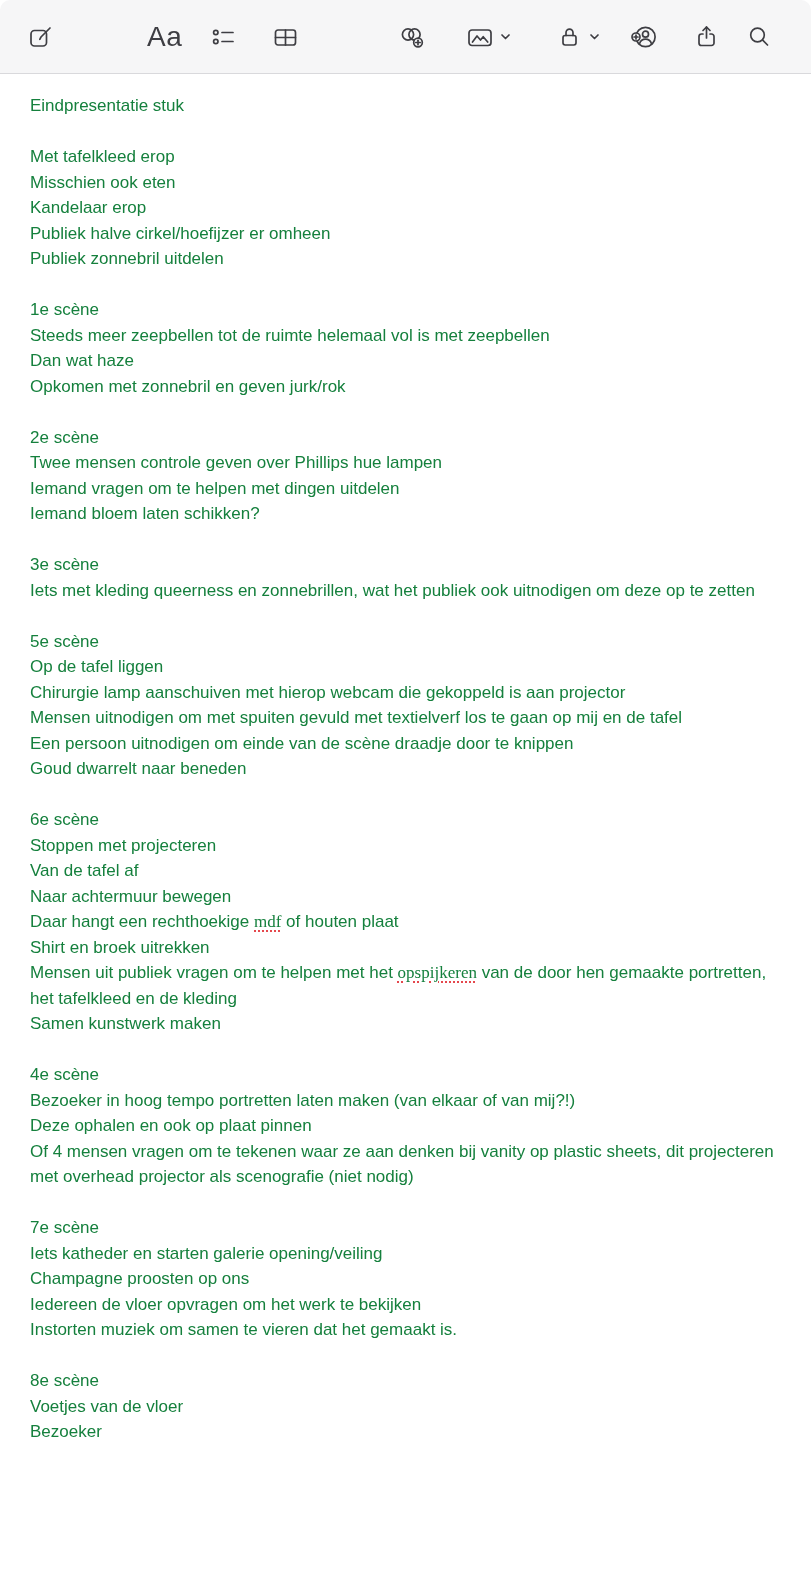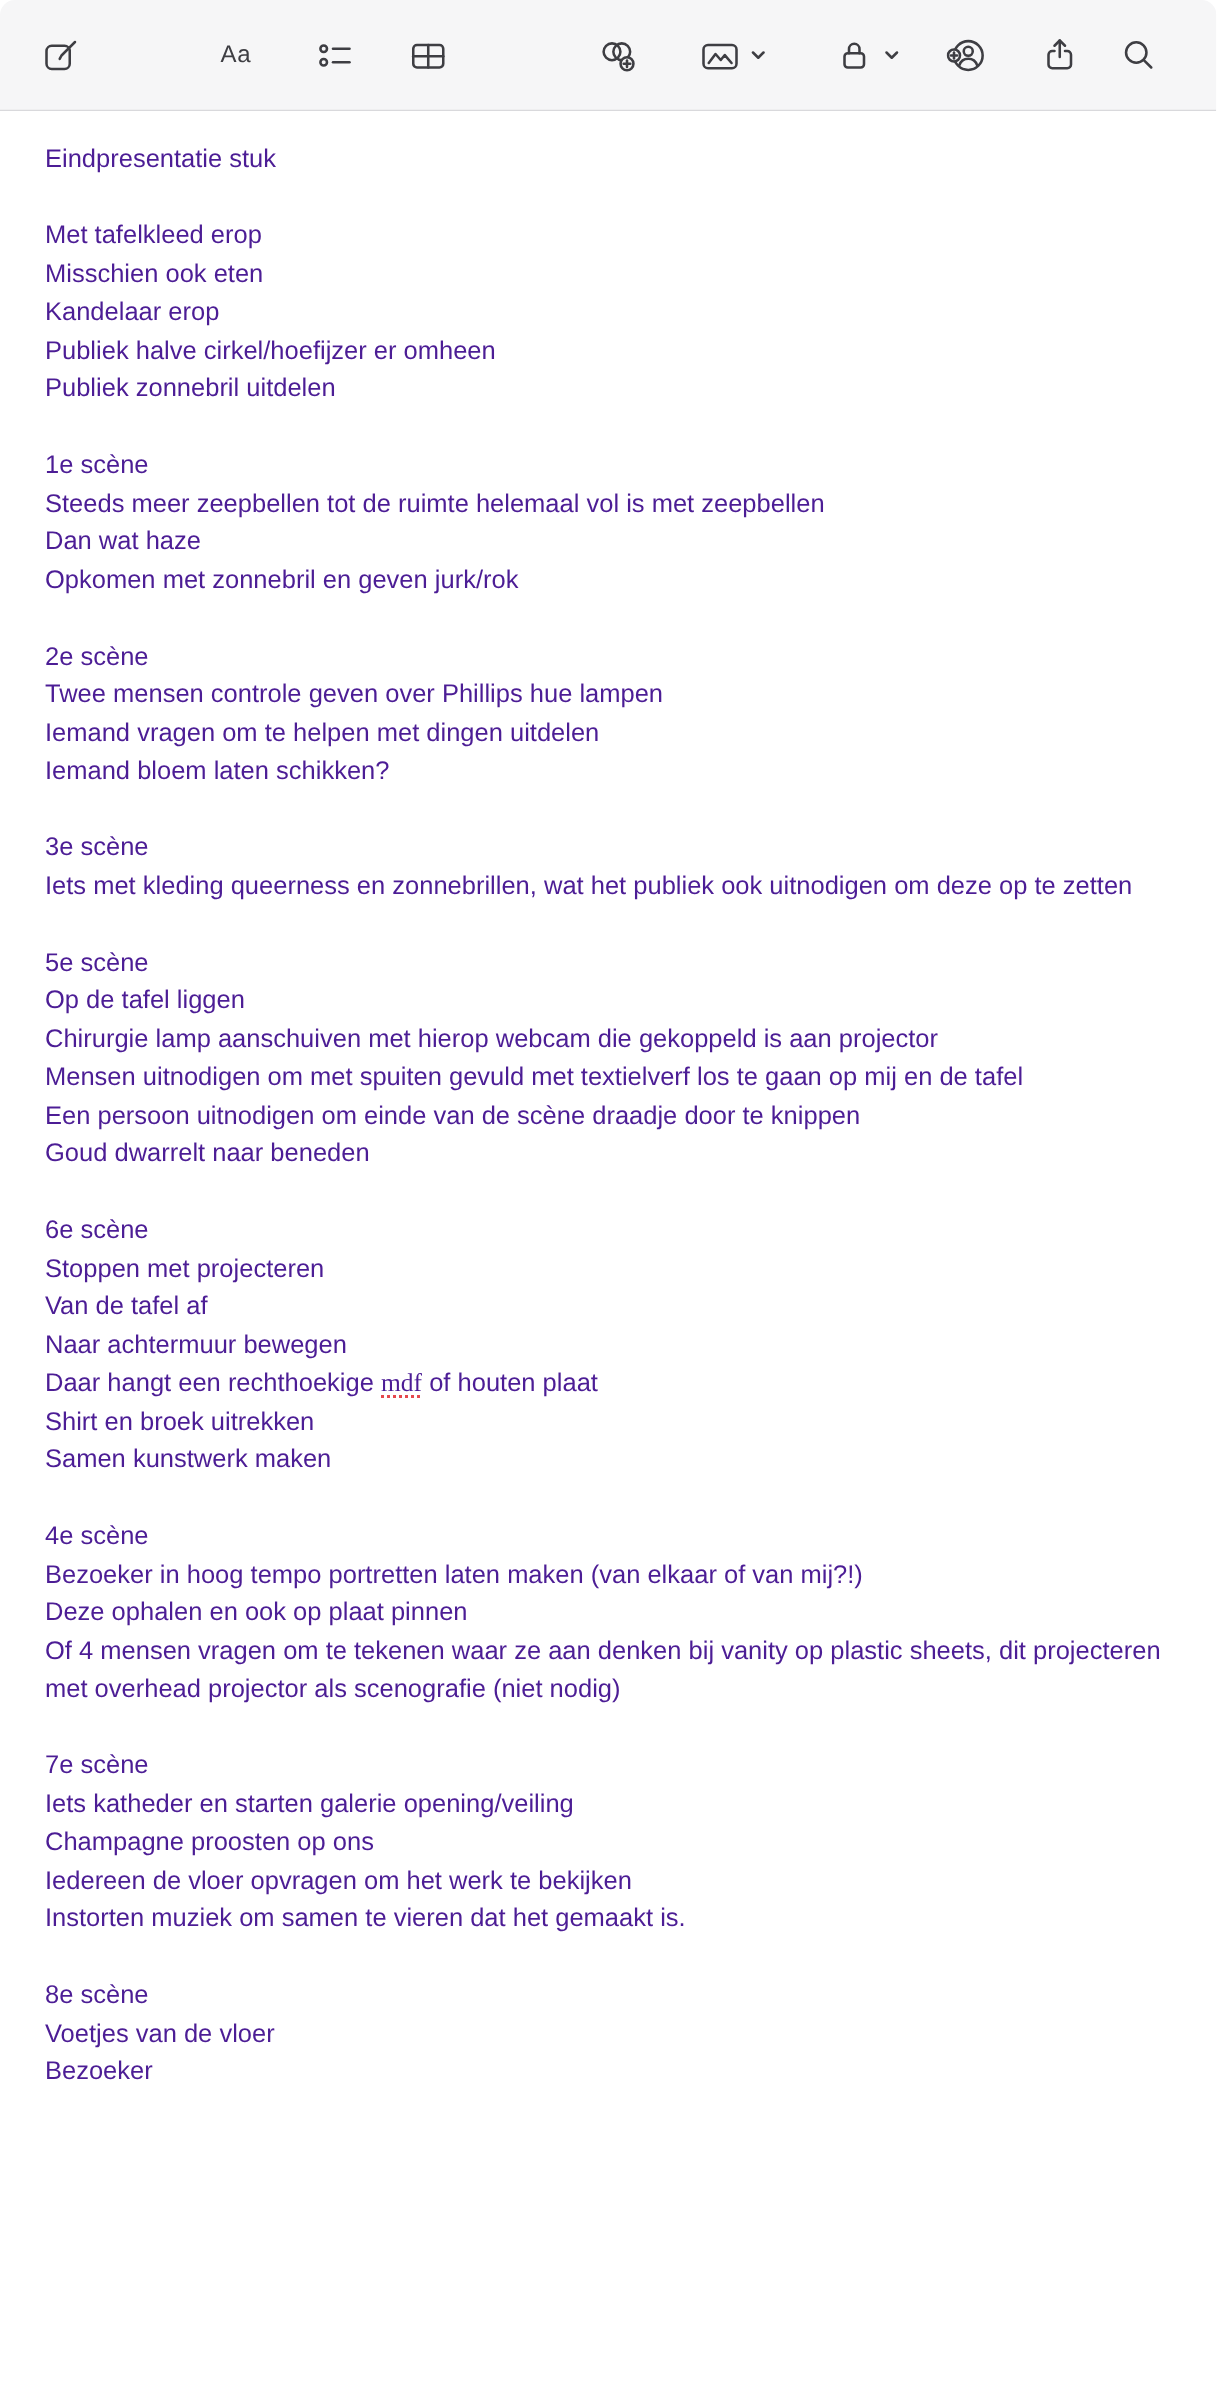--- a/index.html
+++ b/index.html
@@ -36,21 +36,21 @@
   }
   .tb-btn svg {
     display: block;
     stroke: #3e3e43;
     fill: none;
     stroke-width: 1.7;
     stroke-linecap: round;
     stroke-linejoin: round;
   }
   .aa-label {
-    font-size: 16px;
+    font-size: 28px;
     color: #3e3e43;
     line-height: 1;
     letter-spacing: 0.5px;
   }
   
   .pos-compose  { left: 27px;  }
   .pos-aa       { left: 147px; }
   .pos-checklist{ left: 210px; }
   .pos-table    { left: 272px; }
   .pos-link     { left: 398px; }
@@ -61,21 +61,21 @@
   .pos-search   { left: 746px; }
 
   
   .content {
     padding: 19px 30px 40px 30px;
   }
   .line {
     font-size: 17px;
     line-height: 25.5px;
     min-height: 25.5px;
-    color: #4c1d95;
+    color: #15803d;
     white-space: pre-wrap;
   }
   .title {
     margin-bottom: 25.5px;
   }
   .para {
     margin-bottom: 25.5px;
   }
   .para:last-child {
     margin-bottom: 0;
@@ -238,20 +238,21 @@
           <div class="line">Een persoon uitnodigen om einde van de scène draadje door te knippen</div>
           <div class="line">Goud dwarrelt naar beneden</div>
         </div>
         <div class="para">
           <div class="line">6e scène</div>
           <div class="line">Stoppen met projecteren</div>
           <div class="line">Van de tafel af</div>
           <div class="line">Naar achtermuur bewegen</div>
           <div class="line"><span>Daar hangt een rechthoekige </span><span class="spell">mdf</span><span> of houten plaat</span></div>
           <div class="line">Shirt en broek uitrekken</div>
+          <div class="line"><span>Mensen uit publiek vragen om te helpen met het </span><span class="spell">opspijkeren</span><span> van de door hen gemaakte portretten, het tafelkleed en de kleding</span></div>
           <div class="line">Samen kunstwerk maken</div>
         </div>
         <div class="para">
           <div class="line">4e scène</div>
           <div class="line">Bezoeker in hoog tempo portretten laten maken (van elkaar of van mij?!)</div>
           <div class="line">Deze ophalen en ook op plaat pinnen</div>
           <div class="line">Of 4 mensen vragen om te tekenen waar ze aan denken bij vanity op plastic sheets, dit projecteren met overhead projector als scenografie (niet nodig)</div>
         </div>
         <div class="para">
           <div class="line">7e scène</div>

